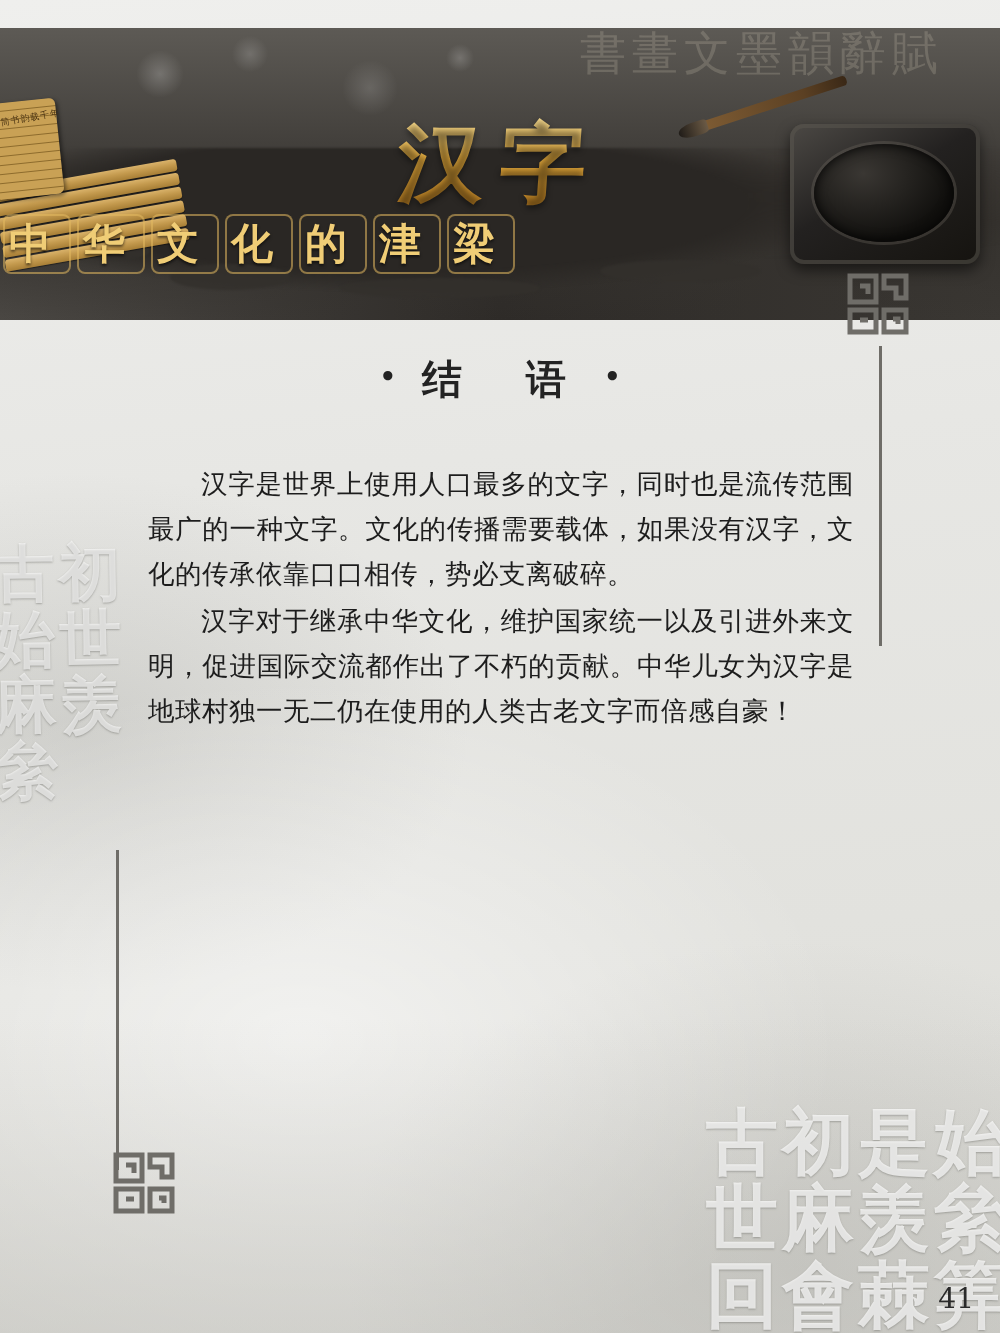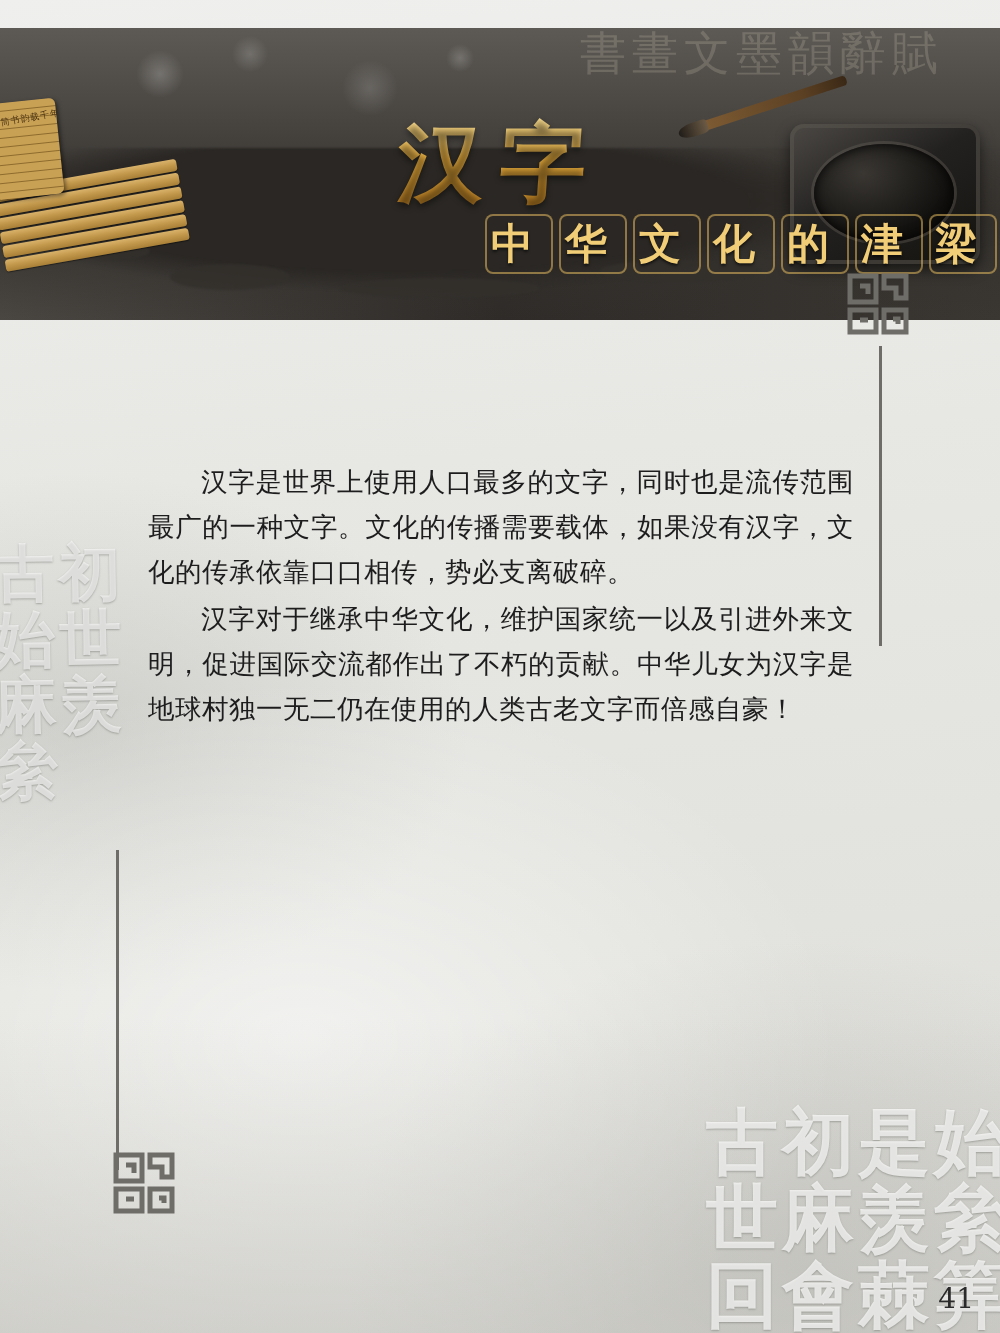--- a/index.html
+++ b/index.html
@@ -201,21 +201,21 @@
     -webkit-background-clip: text;
     background-clip: text;
     -webkit-text-fill-color: transparent;
     text-shadow: 0 3px 6px rgba(0,0,0,0.45);
     transform: skewX(-4deg);
   }
   .title-sub {
     position: absolute;
     left: 0; top: 186px;
     width: 1000px;
-    text-align: right;
+    text-align: left;
     font-family: "DejaVu Serif", "Liberation Serif", serif;
     font-weight: bold;
     font-size: 42px;
     letter-spacing: 14px;
     color: #e6c06a;
   }
   .title-sub span.ch {
     display: inline-block;
     position: relative;
     color: #f0cd76;
@@ -263,21 +263,21 @@
   .section-title .dot {
     font-size: 26px;
     vertical-align: 8px;
     letter-spacing: 0;
   }
 
   .article {
     position: absolute;
     left: 148px; top: 462px;
     width: 706px;
-    font-family: Liberation Mono, monospace;
+    font-family: Liberation Sans, sans-serif;
     font-size: 26.5px;
     line-height: 45px;
     color: #1d1d1d;
     text-align: justify;
     letter-spacing: 0.5px;
   }
   .article p {
     margin: 0 0 2px 0;
     text-indent: 2em;
   }
@@ -354,20 +354,25 @@
         <path d="M14 48 h8"></path>
         <path d="M38 38 h22 v22 h-22 z"></path>
         <path d="M47 47 h5 v5"></path>
       </g>
     </svg>
   </div>
 
   <div class="rule-right"></div>
   <div class="rule-left"></div>
 
+  <div class="section-title">
+    <span class="dot">•</span>
+    <span>结　语</span>
+    <span class="dot">•</span>
+  </div>
 
   <div class="article">
     <p>汉字是世界上使用人口最多的文字，同时也是流传范围最广的一种文字。文化的传播需要载体，如果没有汉字，文化的传承依靠口口相传，势必支离破碎。</p>
     <p>汉字对于继承中华文化，维护国家统一以及引进外来文明，促进国际交流都作出了不朽的贡献。中华儿女为汉字是地球村独一无二仍在使用的人类古老文字而倍感自豪！</p>
   </div>
 
   <div class="page-number">41</div>
 </div>
 
 </body></html>

